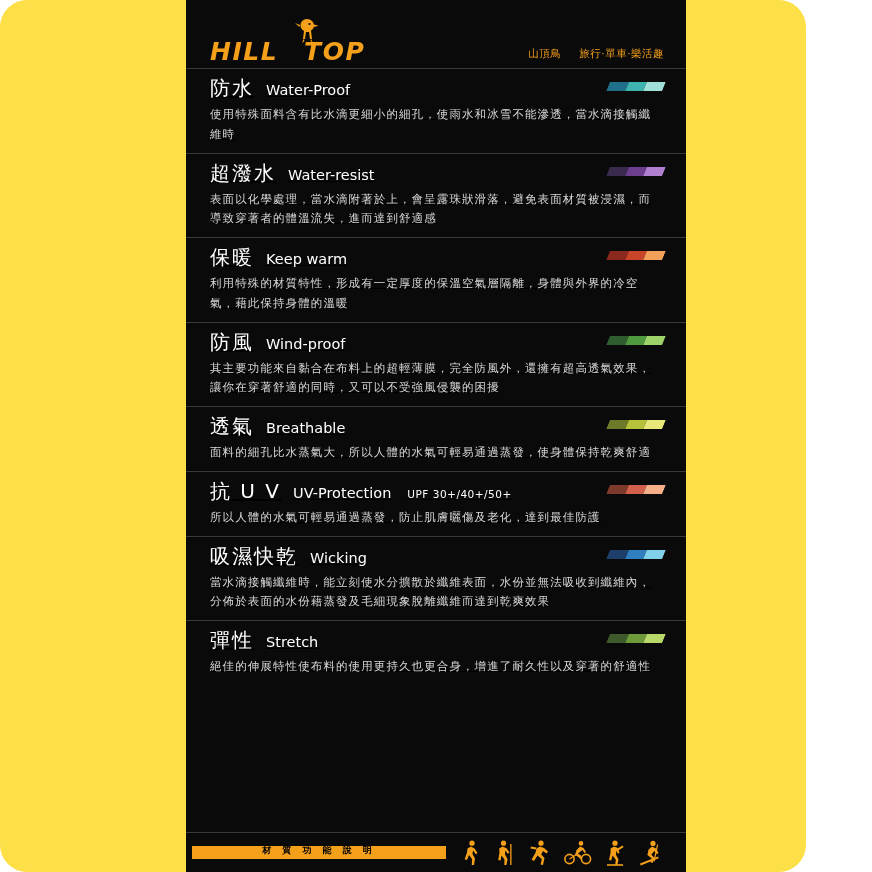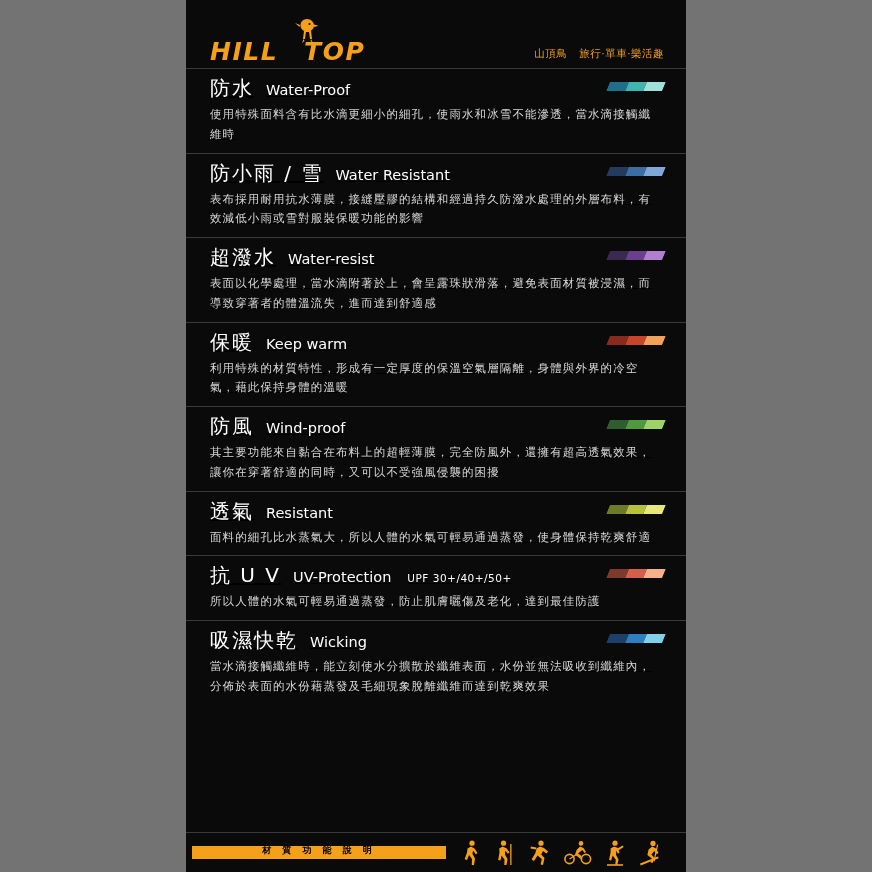--- a/index.html
+++ b/index.html
@@ -7,24 +7,25 @@
     padding: 0;
     background: #ffffff;
   }
   body {
     width: 872px;
     height: 872px;
     font-family: "DejaVu Sans", "Liberation Sans", sans-serif;
   }
   #page {
     position: relative;
-    width: 872px;
+    width: 806px;
     height: 872px;
-    background: #737373;
+    background: #fde047;
     overflow: hidden;
+    border-radius: 27px;
   }
   #panel {
     position: absolute;
     left: 186px;
     top: 0;
     width: 500px;
     height: 872px;
     background: #0a0a0a;
     box-sizing: border-box;
     padding: 0;
@@ -67,21 +68,21 @@
     height: 30px;
   }
   .tagline {
     font-size: 10.5px;
     color: #f5a01a;
     letter-spacing: 0.5px;
     padding-bottom: 3px;
     white-space: nowrap;
   }
   .tagline .cn {
-    margin-right: 12px;
+    margin-right: 18px;
   }
   
   .entries {
     padding: 0 0 0 0;
   }
   .entry {
     position: relative;
     padding: 7px 22px 8px 24px;
     border-top: 1px solid #3a3a3a;
     box-sizing: border-box;
@@ -214,32 +215,20 @@
           <span class="title-en">Water-Proof</span>
           <span class="swatch">
               <i style="background:#1f6f8b"></i>
               <i style="background:#3fb3b0"></i>
               <i style="background:#9fe0d8"></i>
             </span>
         </div>
         <div class="desc">使用特殊面料含有比水滴更細小的細孔，使雨水和冰雪不能滲透，當水滴接觸纖維時</div>
       </div>
 
-      <div class="entry">
-        <div class="entry-head">
-          <span class="title-cn">防小雨 / 雪</span>
-          <span class="title-en">Water Resistant</span>
-          <span class="swatch">
-              <i style="background:#243b5e"></i>
-              <i style="background:#3a6ea5"></i>
-              <i style="background:#7fa8d8"></i>
-            </span>
-        </div>
-        <div class="desc">表布採用耐用抗水薄膜，接縫壓膠的結構和經過持久防潑水處理的外層布料，有效減低小雨或雪對服裝保暖功能的影響</div>
-      </div>
 
       <div class="entry">
         <div class="entry-head">
           <span class="title-cn">超潑水</span>
           <span class="title-en">Water-resist</span>
           <span class="swatch">
               <i style="background:#3a2a4e"></i>
               <i style="background:#6b3f8e"></i>
               <i style="background:#b07fd0"></i>
             </span>
@@ -269,21 +258,21 @@
               <i style="background:#4f9a3f"></i>
               <i style="background:#9ed36a"></i>
             </span>
         </div>
         <div class="desc">其主要功能來自黏合在布料上的超輕薄膜，完全防風外，還擁有超高透氣效果，讓你在穿著舒適的同時，又可以不受強風侵襲的困擾</div>
       </div>
 
       <div class="entry">
         <div class="entry-head">
           <span class="title-cn">透氣</span>
-          <span class="title-en">Resistant</span>
+          <span class="title-en">Breathable</span>
           <span class="swatch">
               <i style="background:#6e7a2a"></i>
               <i style="background:#b5c23a"></i>
               <i style="background:#e8e87a"></i>
             </span>
         </div>
         <div class="desc">面料的細孔比水蒸氣大，所以人體的水氣可輕易通過蒸發，使身體保持乾爽舒適</div>
       </div>
 
       <div class="entry">
@@ -306,20 +295,32 @@
           <span class="title-en">Wicking</span>
           <span class="swatch">
               <i style="background:#1f3f6b"></i>
               <i style="background:#2f7fc0"></i>
               <i style="background:#7fd0e8"></i>
             </span>
         </div>
         <div class="desc">當水滴接觸纖維時，能立刻使水分擴散於纖維表面，水份並無法吸收到纖維內，分佈於表面的水份藉蒸發及毛細現象脫離纖維而達到乾爽效果</div>
       </div>
 
+      <div class="entry">
+        <div class="entry-head">
+          <span class="title-cn">彈性</span>
+          <span class="title-en">Stretch</span>
+          <span class="swatch">
+              <i style="background:#3f5a2a"></i>
+              <i style="background:#6f9a3a"></i>
+              <i style="background:#b8d86a"></i>
+            </span>
+        </div>
+        <div class="desc">絕佳的伸展特性使布料的使用更持久也更合身，增進了耐久性以及穿著的舒適性</div>
+      </div>
 
     </div>
 
     <div class="footer">
       <div class="footer-bar">
         <span>材 質 功 能 說 明</span>
       </div>
       <div class="footer-icons">
         <svg width="20" height="26" viewBox="0 0 20 26">
           <circle cx="11" cy="3.2" r="2.6" fill="#f5a01a"></circle>

